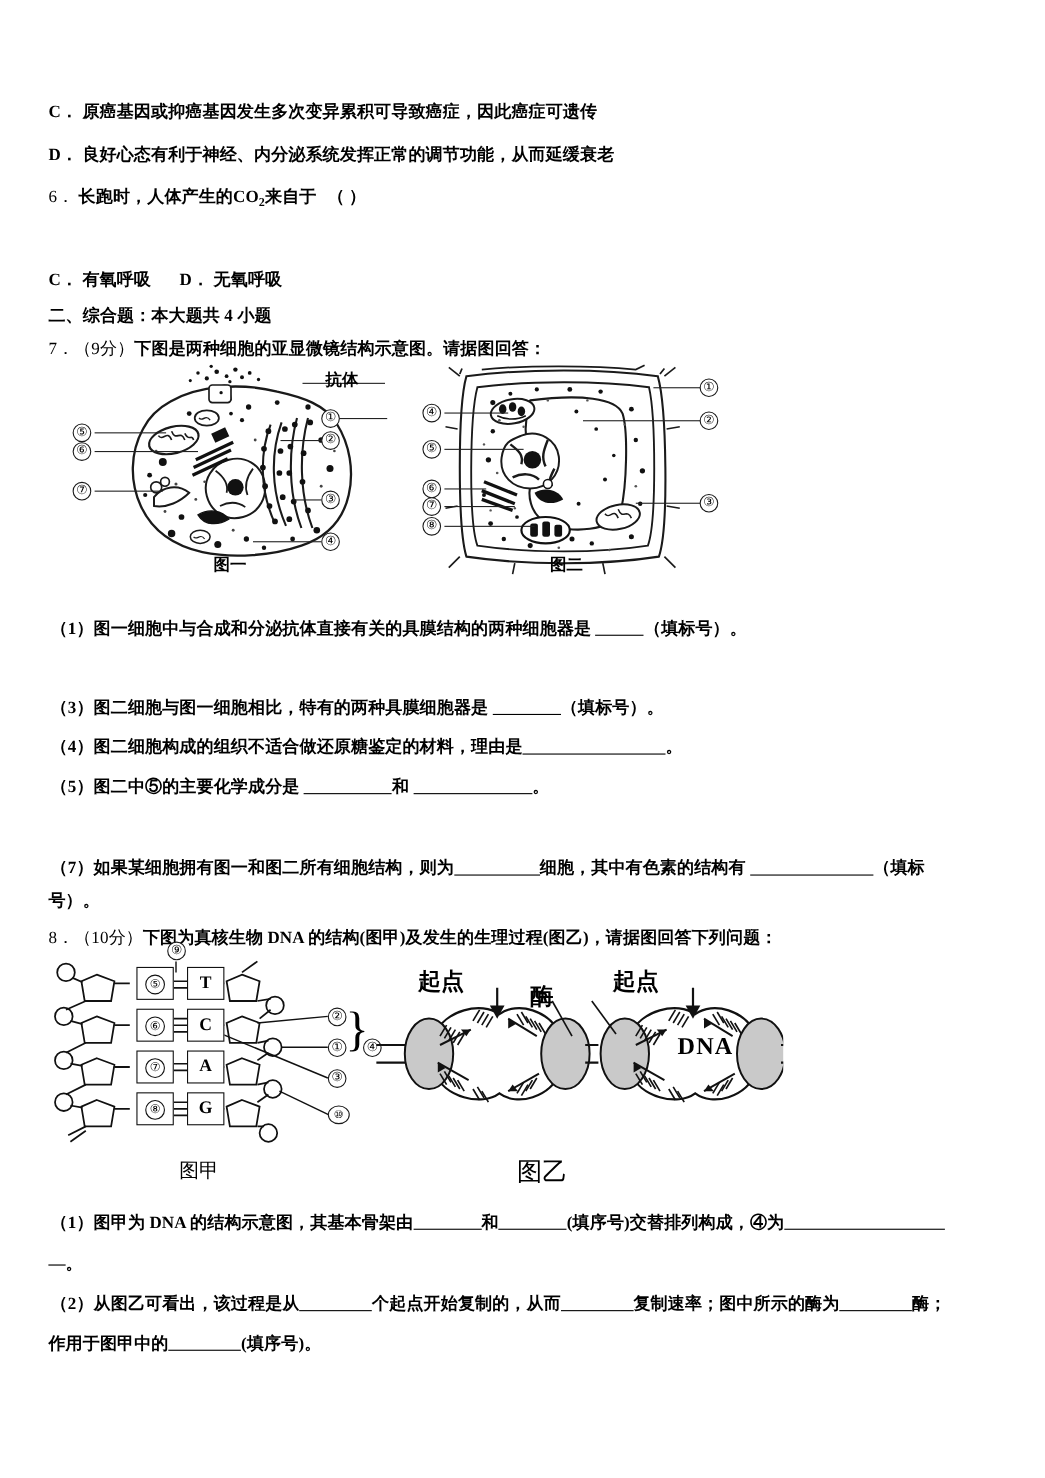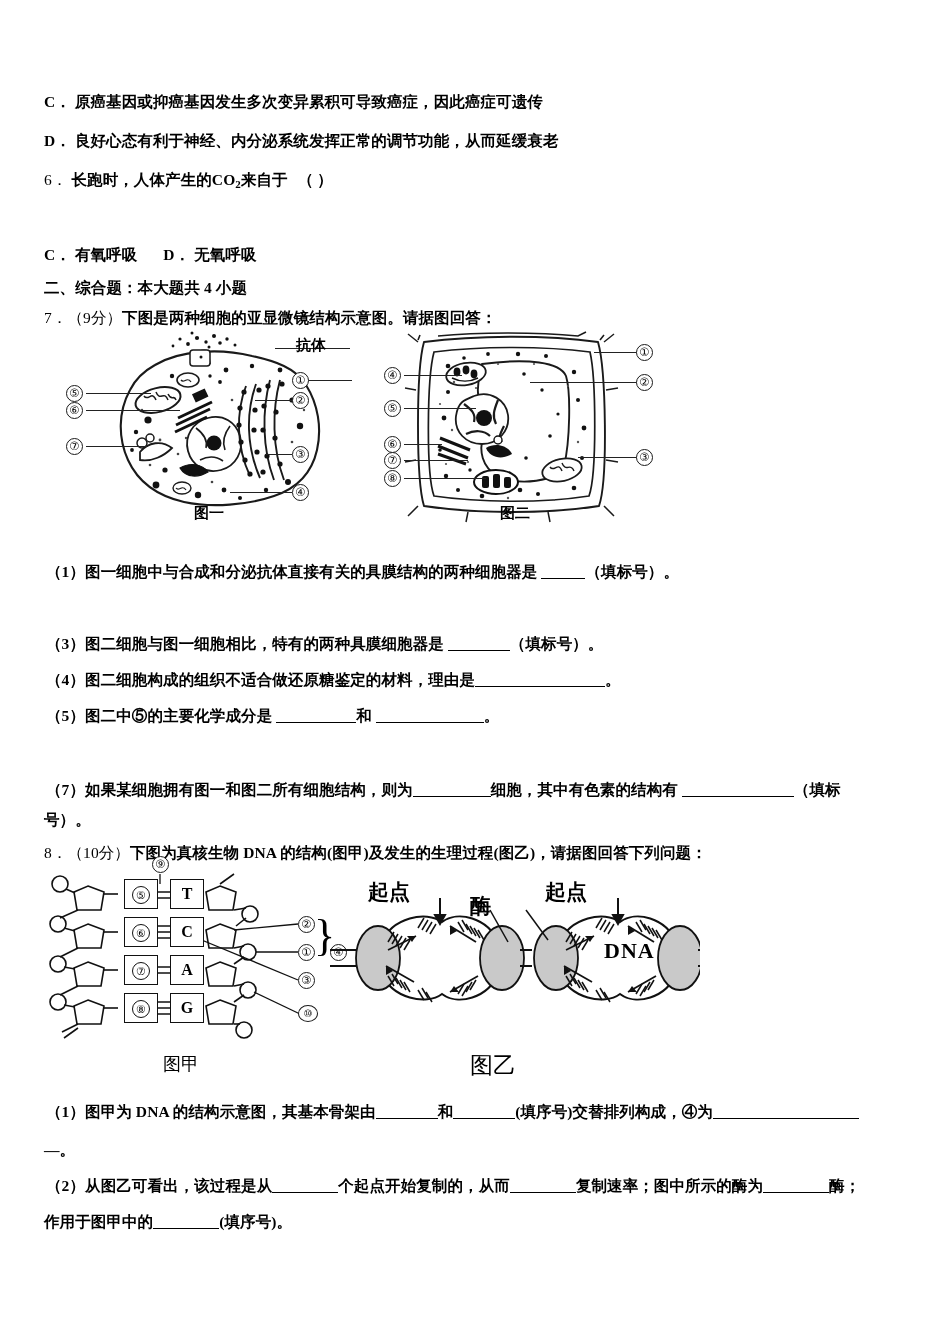--- a/index.html
+++ b/index.html
@@ -616,21 +616,21 @@
     <div class="cn" style="left:104px; top:-16px;">⑨</div>
     <div class="cn" style="left:250px; top:44px;">②</div>
     <div class="cn" style="left:250px; top:72px;">①</div>
     <div class="cn" style="left:250px; top:100px;">③</div>
     <div class="brace" style="left:266px; top:42px;">}</div>
     <div class="cn" style="left:282px; top:72px;">④</div>
     <div class="cn wide" style="left:250px; top:133px;">⑩</div>
   </div>
   <div class="cap-kai" style="left:163px; top:1052px;">图甲</div>
 
-  <div class="fig" style="left:330px; top:884px; width:370px; height:160px;">
+  <div class="fig" style="left:342px; top:884px; width:370px; height:160px;">
     <svg width="370" height="160" viewBox="0 0 370 160">
 
       <g>
 
         <line x1="0" y1="66" x2="40" y2="66" stroke="#111" stroke-width="2"></line>
         <line x1="0" y1="82" x2="40" y2="82" stroke="#111" stroke-width="2"></line>
 
         <path d="M52,58 C62,34 96,26 112,38 C128,26 158,34 168,58" fill="none" stroke="#111" stroke-width="2"></path>
         <path d="M52,90 C62,114 96,122 112,110 C128,122 158,114 168,90" fill="none" stroke="#111" stroke-width="2"></path>
 

